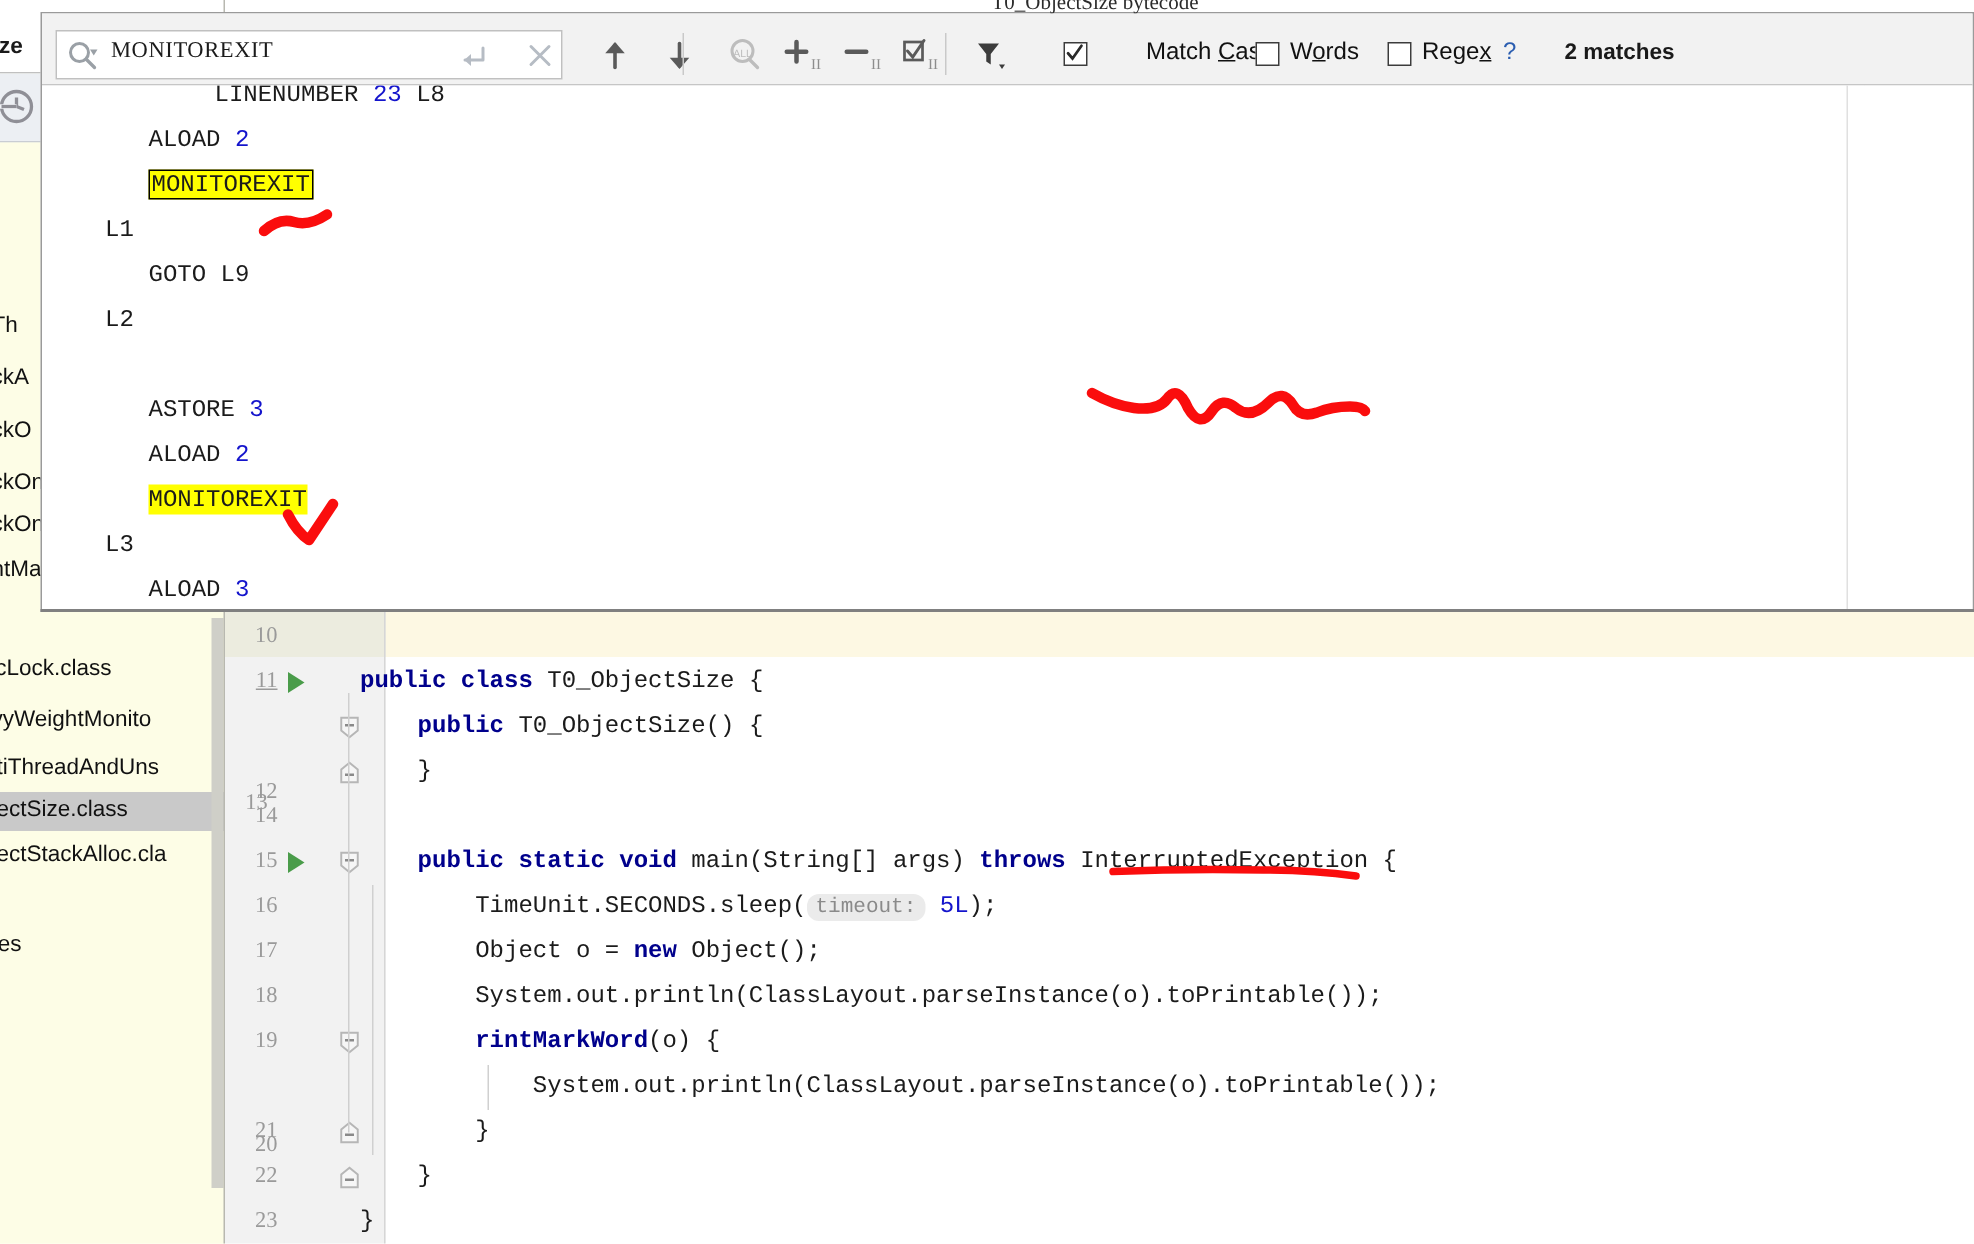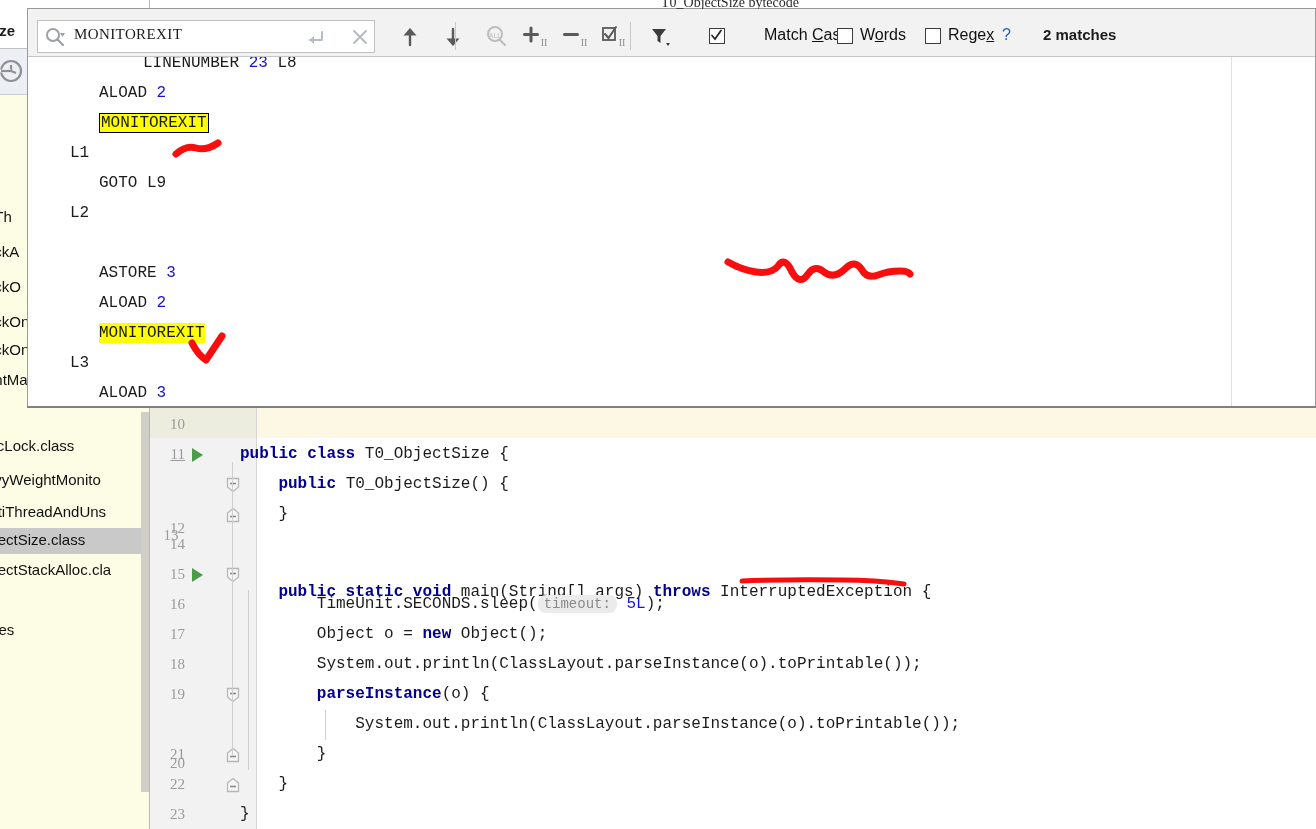--- a/index.html
+++ b/index.html
@@ -179,37 +179,37 @@
         <path d="M4 9.5 L10 9.5" stroke="#8a8a8a" stroke-width="1.6"></path>
       </svg></div>
     <div class="code" style="top: 505px;"><span>    }</span></div>
     <div class="ln" style="top: 536px;">14</div>
     <div class="ln" style="top: 566px;">15</div>
     <div class="run-arrow" style="top: 568px;"></div>
     <div class="fold" style="top: 567px;"><svg width="14" height="16" viewBox="0 0 14 16">
         <path d="M1.5 1.5 L12.5 1.5 L12.5 10 L7 14.5 L1.5 10 z" fill="#f6f6f6" stroke="#b6b6b6" stroke-width="1.3"></path>
         <path d="M4 6.5 L10 6.5" stroke="#8a8a8a" stroke-width="1.6"></path>
       </svg></div>
-    <div class="code" style="top: 565px; margin-top: 18px;"><span>    </span><span class="kw">public static void </span><span>main(String[] args) </span><span class="kw">throws </span><span>InterruptedException {</span></div>
+    <div class="code" style="top: 565px;"><span>    </span><span class="kw">public static void </span><span>main(String[] args) </span><span class="kw">throws </span><span>InterruptedException {</span></div>
     <div class="ln" style="top: 596px; font-family: Liberation Serif, serif;">16</div>
     <div class="indent-guide" style="left: 248px; top: 590px; height: 30px;"></div>
     <div class="code" style="top: 595px;"><span>        TimeUnit.SECONDS.sleep(</span><span class="hint">timeout:</span><span> </span><span class="num">5L</span><span>);</span></div>
     <div class="ln" style="top: 626px;">17</div>
     <div class="indent-guide" style="left: 248px; top: 620px; height: 30px;"></div>
     <div class="code" style="top: 625px;"><span>        Object o = </span><span class="kw">new </span><span>Object();</span></div>
     <div class="ln" style="top: 656px;">18</div>
     <div class="indent-guide" style="left: 248px; top: 650px; height: 30px;"></div>
     <div class="code" style="top: 655px;"><span>        System.out.println(ClassLayout.parseInstance(o).toPrintable());</span></div>
     <div class="ln" style="top: 686px;">19</div>
     <div class="fold" style="top: 687px;"><svg width="14" height="16" viewBox="0 0 14 16">
         <path d="M1.5 1.5 L12.5 1.5 L12.5 10 L7 14.5 L1.5 10 z" fill="#f6f6f6" stroke="#b6b6b6" stroke-width="1.3"></path>
         <path d="M4 6.5 L10 6.5" stroke="#8a8a8a" stroke-width="1.6"></path>
       </svg></div>
     <div class="indent-guide" style="left: 248px; top: 680px; height: 30px;"></div>
-    <div class="code" style="top: 685px;"><span>        </span><span class="kw">parseInstance</span><span>(o) {</span></div>
+    <div class="code" style="top: 685px;"><span>        </span><span class="kw">rintMarkWord</span><span>(o) {</span></div>
     <div class="ln" style="top: 755px;">20</div>
     <div class="indent-guide" style="left: 248px; top: 710px; height: 30px;"></div>
     <div class="indent-guide" style="left: 325px; top: 710px; height: 30px;"></div>
     <div class="code" style="top: 715px;"><span>            System.out.println(ClassLayout.parseInstance(o).toPrintable());</span></div>
     <div class="ln" style="top: 746px;">21</div>
     <div class="fold" style="top: 747px;"><svg width="14" height="16" viewBox="0 0 14 16">
         <path d="M7 1.5 L12.5 6 L12.5 14.5 L1.5 14.5 L1.5 6 z" fill="#f6f6f6" stroke="#b6b6b6" stroke-width="1.3"></path>
         <path d="M4 9.5 L10 9.5" stroke="#8a8a8a" stroke-width="1.6"></path>
       </svg></div>
     <div class="indent-guide" style="left: 248px; top: 740px; height: 30px;"></div>

